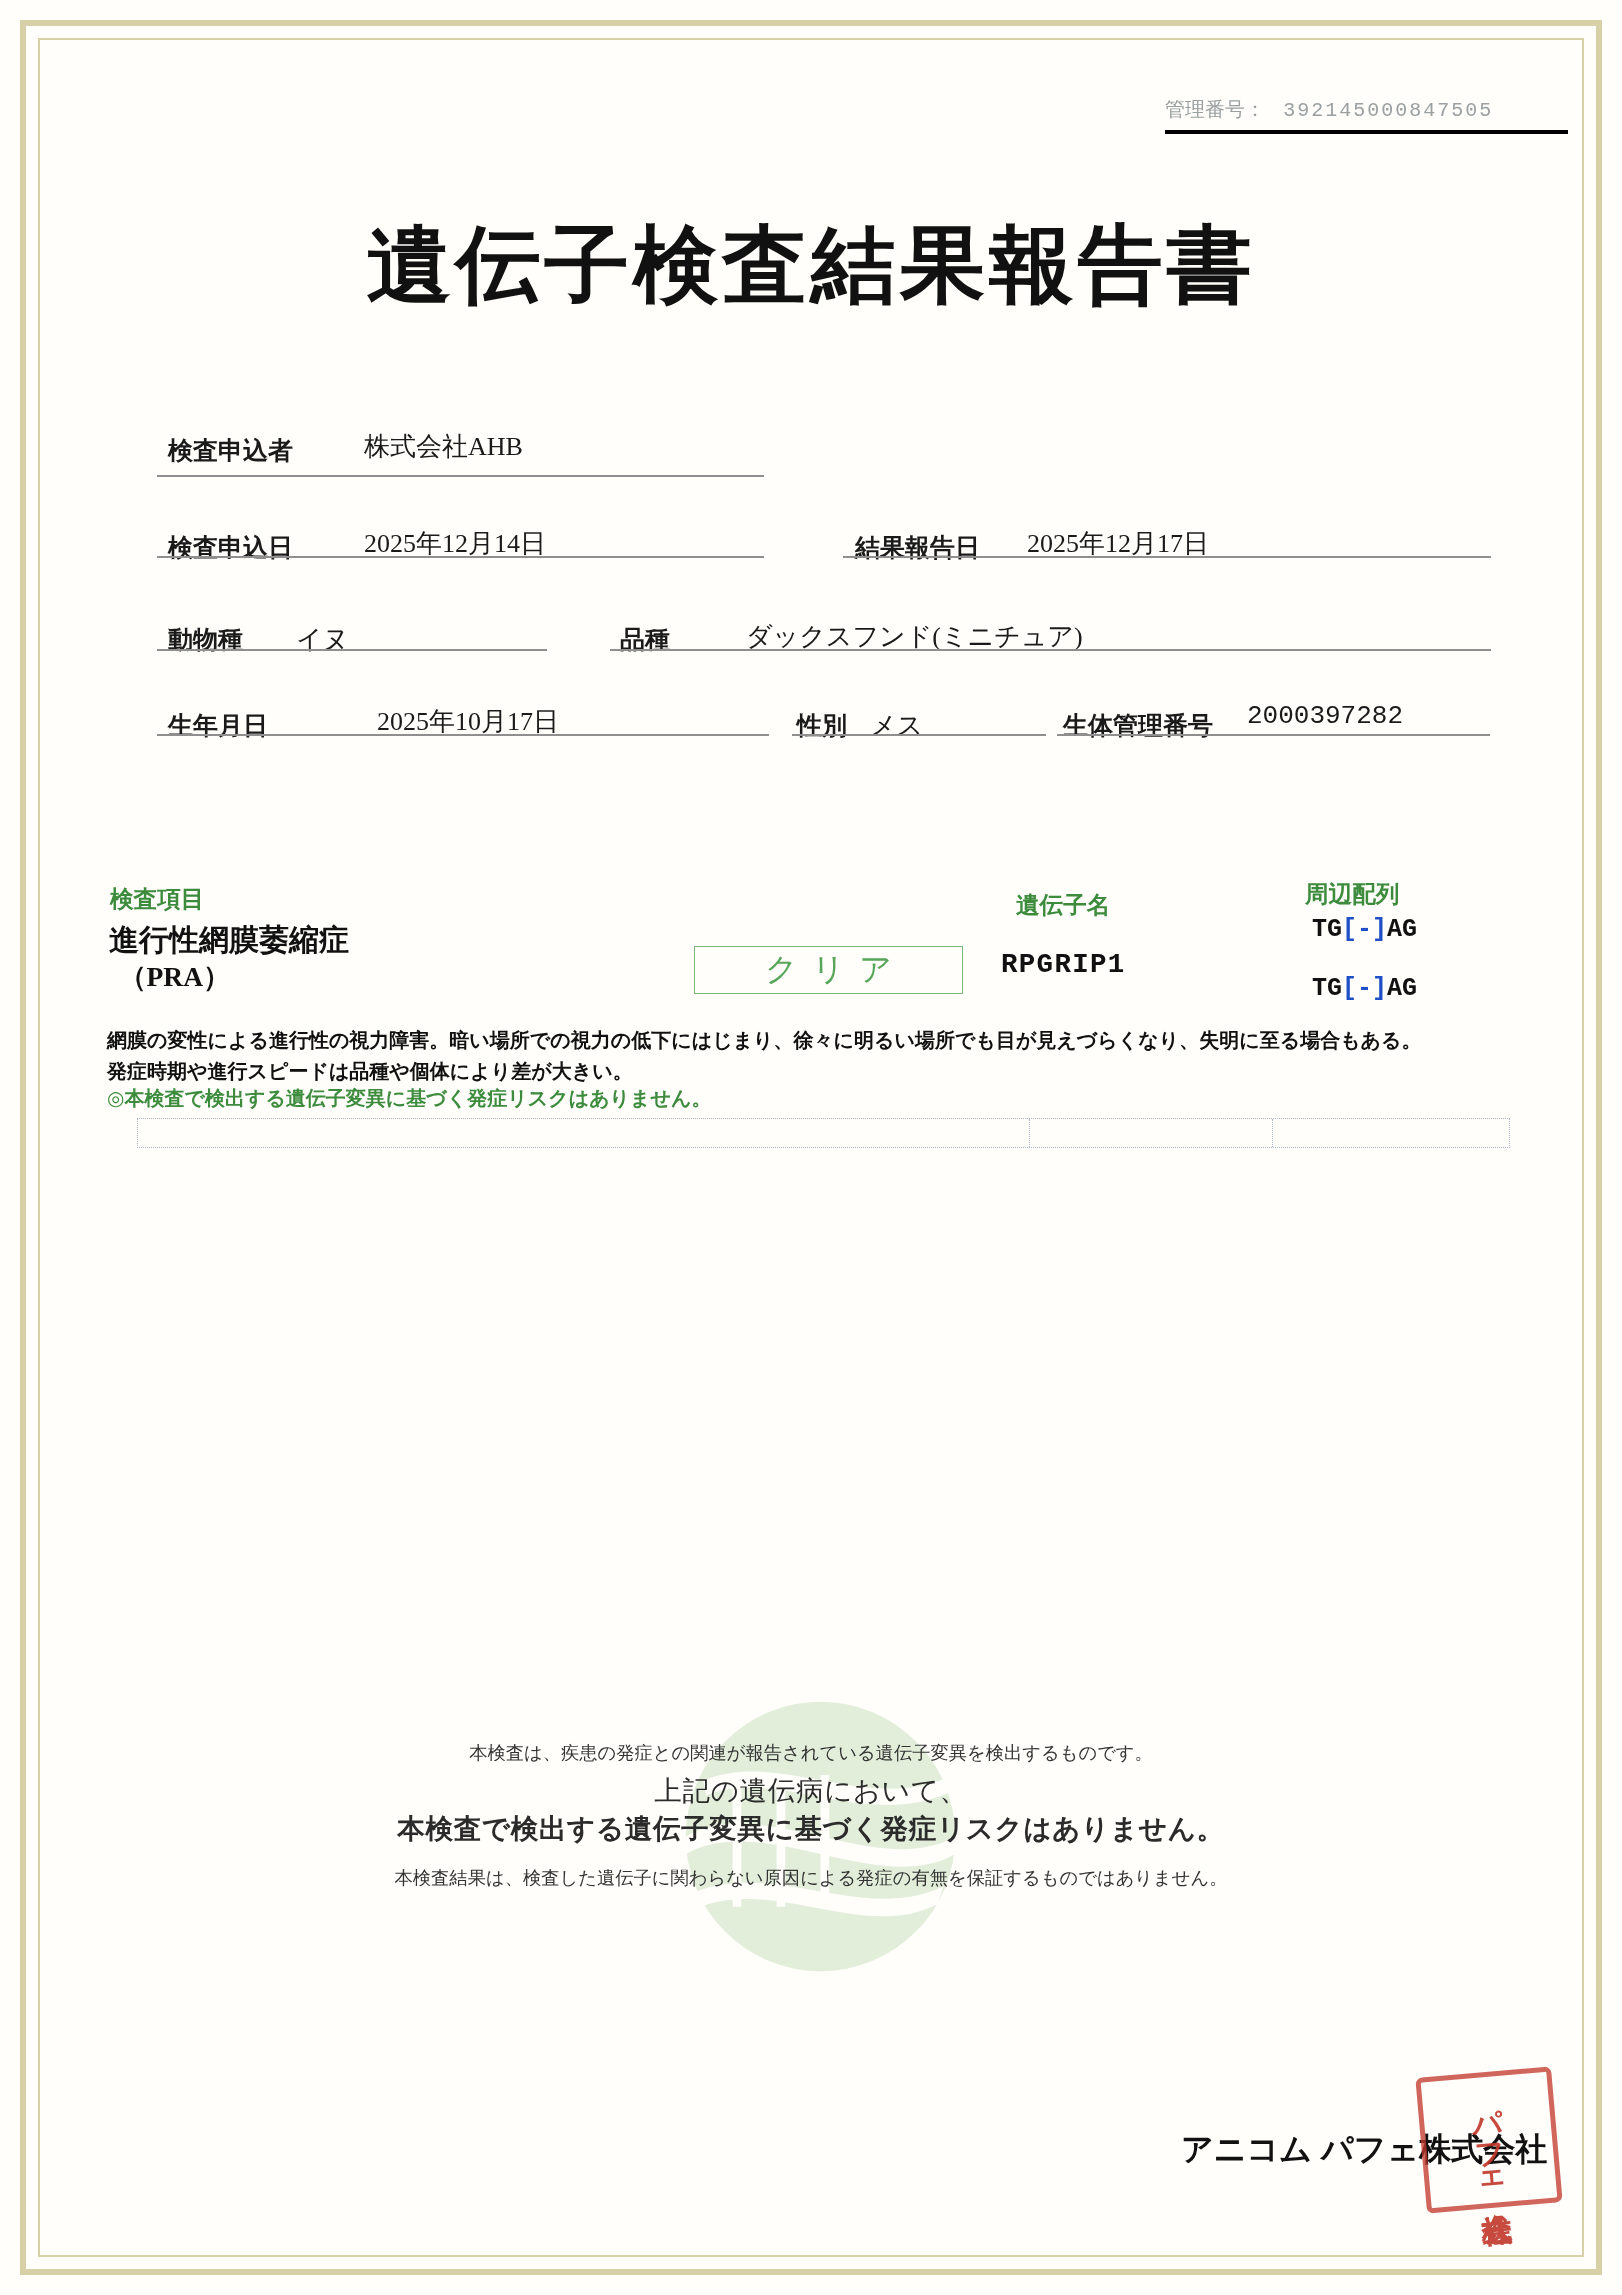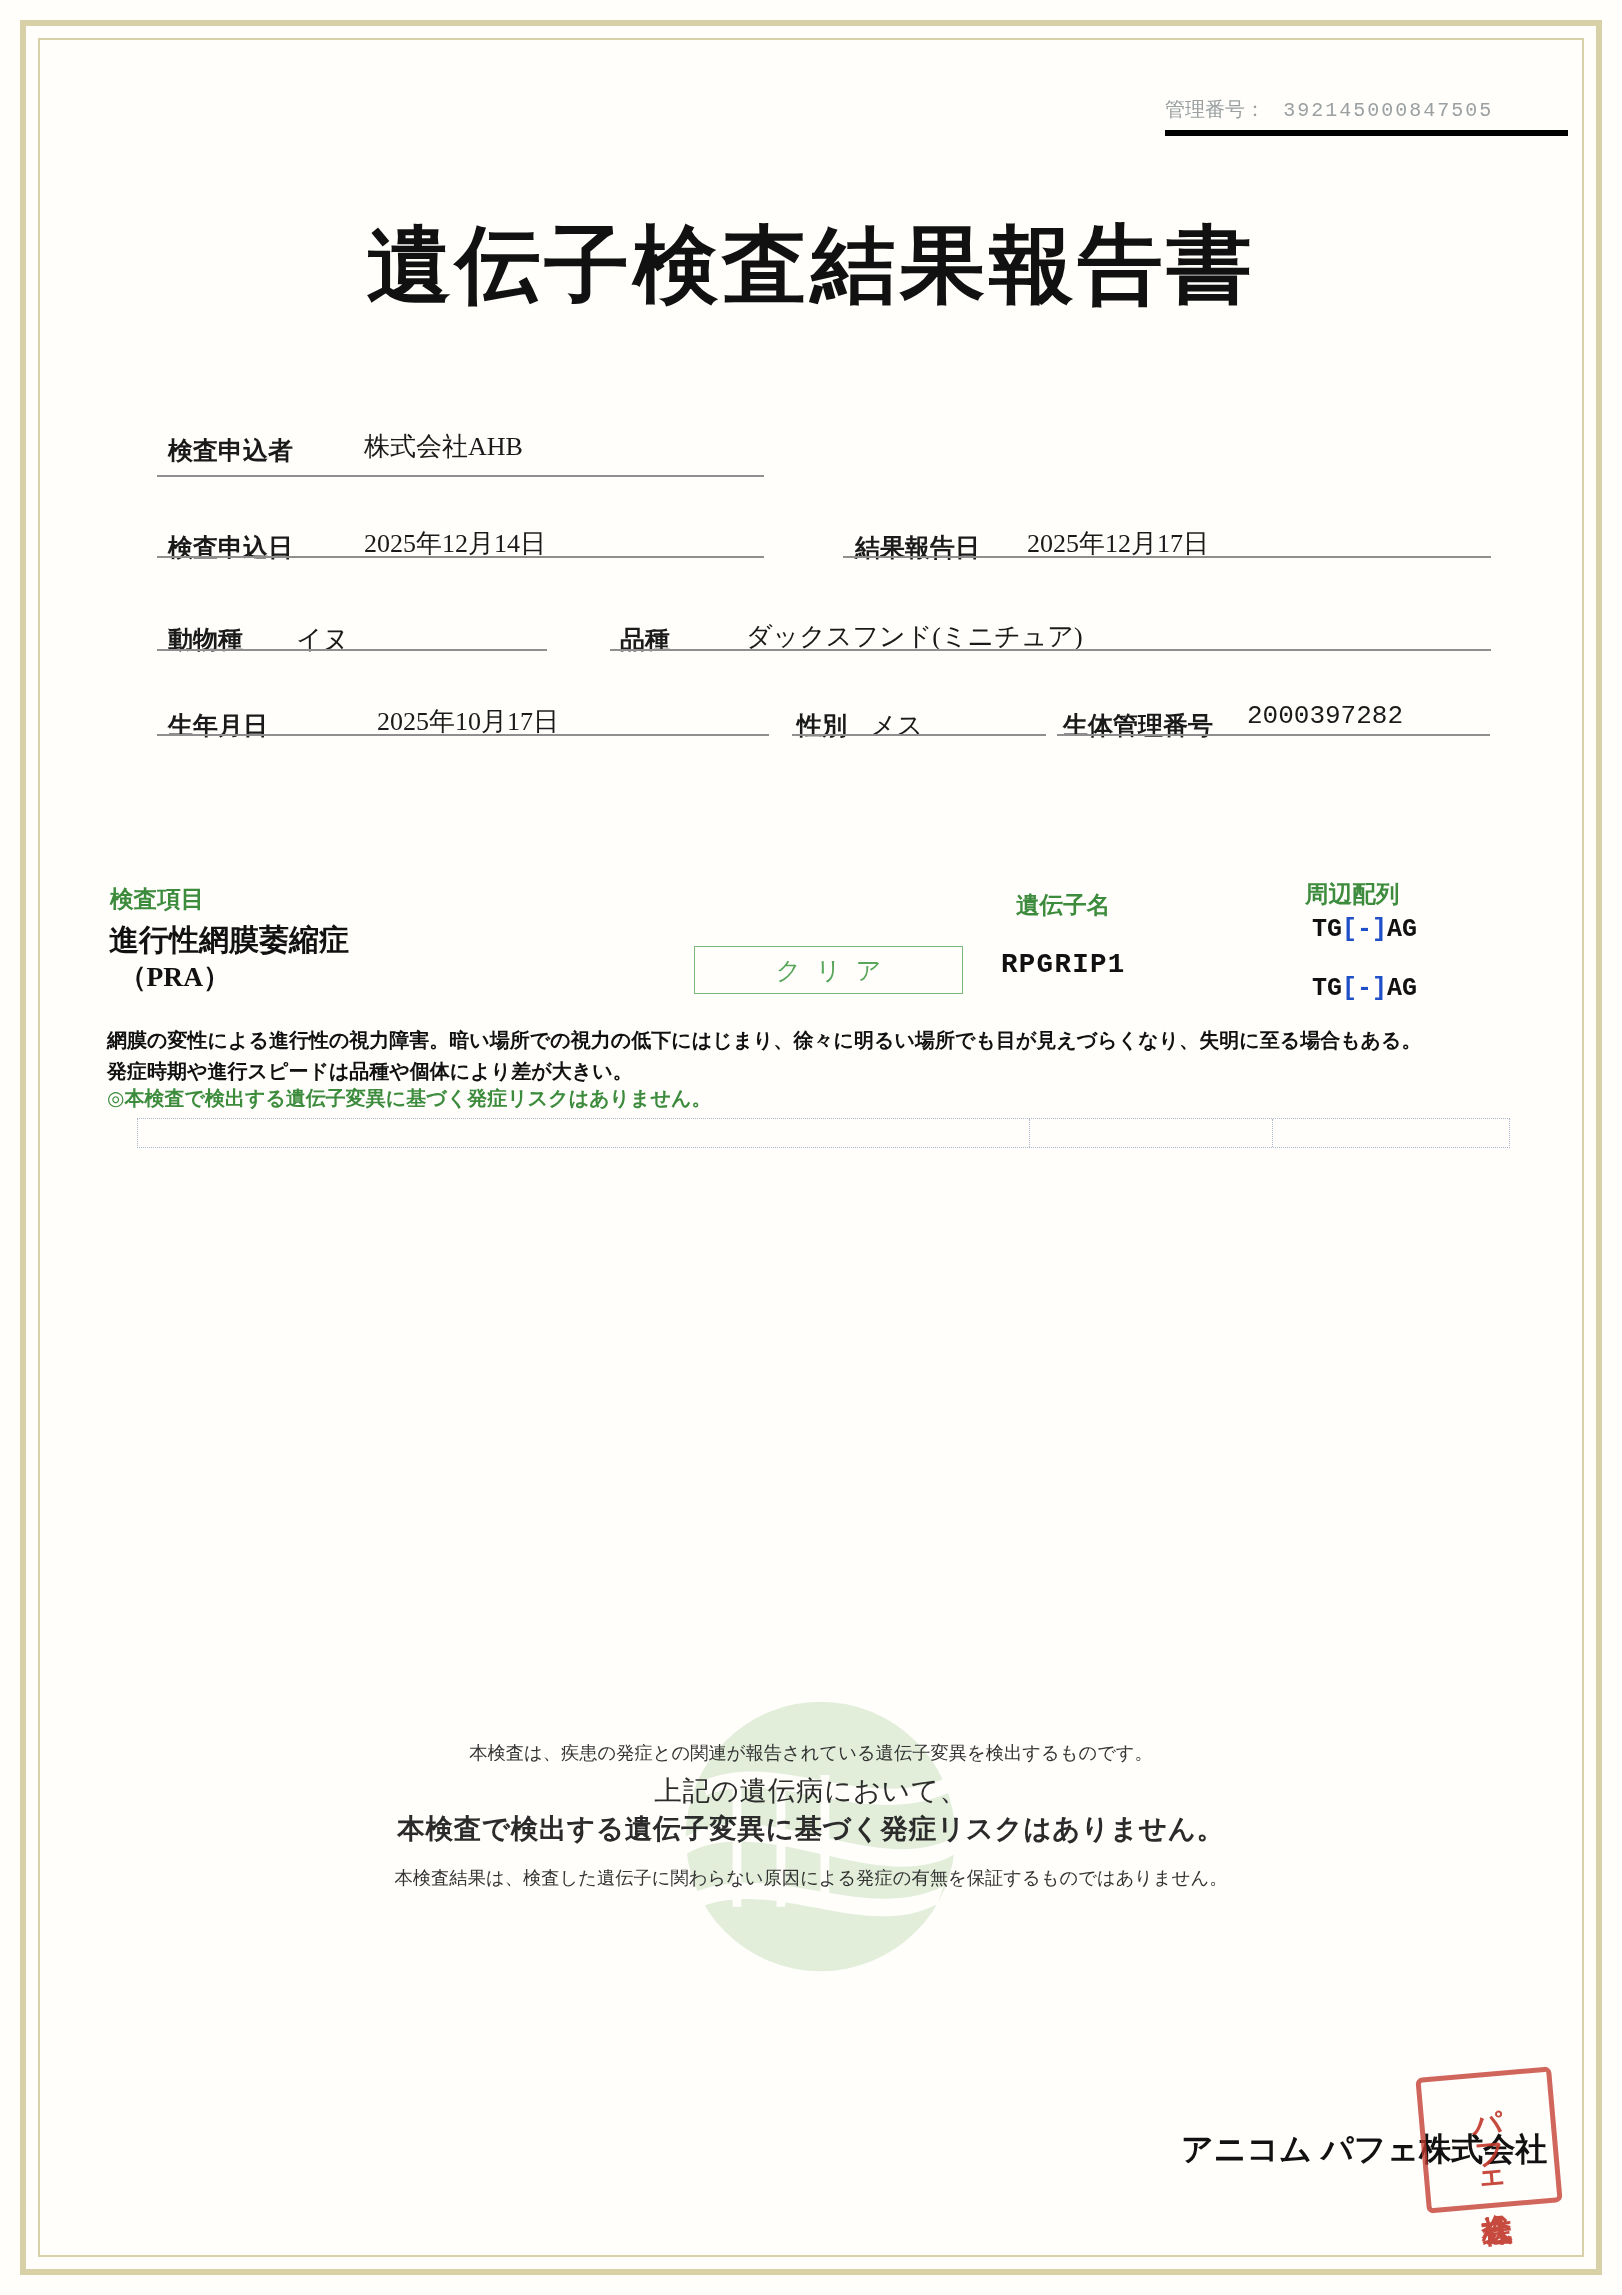--- a/index.html
+++ b/index.html
@@ -11,21 +11,21 @@
     color:#1a1a1a;
     overflow:hidden;
   }
   .frame-outer{position:absolute;inset:19.6px;border:6.5px solid #d8d1a7;}
   .frame-inner{position:absolute;inset:38px;border:2px solid #d8d1a7;}
 
   .abs{position:absolute;}
 
   .control-number{
     position:absolute;left:1165px;top:96px;width:403px;
-    border-bottom:6px solid #000000;padding-bottom:6.5px;
+    border-bottom:4px solid #000000;padding-bottom:6.5px;
     color:#9aa0a2;font-family:"Liberation Sans","DejaVu Sans",sans-serif;
     font-size:20px;text-align:left;white-space:nowrap;
   }
   .control-number .cn-value{
     font-family:"Liberation Mono","DejaVu Sans Mono",monospace;
     letter-spacing:2px;margin-left:18.3px;
   }
 
   .title{
     position:absolute;left:0;top:208px;width:100%;margin:0;
@@ -41,21 +41,21 @@
     color:#3d8c3d;font-weight:700;font-size:23.6px;
     font-family:"Liberation Sans","DejaVu Sans",sans-serif;white-space:nowrap;
   }
   .disease{font-size:30px;font-weight:700;color:#111;white-space:nowrap;}
   .disease-abbr{font-size:27.5px;font-weight:700;color:#111;white-space:nowrap;}
   .clear-box{
     position:absolute;left:694px;top:946px;width:267px;height:46px;
     border:1.3px solid #7cb87c;display:flex;align-items:center;justify-content:center;
   }
   .clear-text{
-    color:#57a65a;font-size:25px;letter-spacing:14.4px;text-indent:14.4px;
+    color:#57a65a;font-size:32px;letter-spacing:14.4px;text-indent:14.4px;
     font-family:"Liberation Sans","DejaVu Sans",sans-serif;
   }
   .gene-name{
     font-family:"Liberation Mono","DejaVu Sans Mono",monospace;
     font-size:27.5px;font-weight:700;color:#111;letter-spacing:1.3px;white-space:nowrap;
   }
   .seq{
     font-family:"Liberation Mono","DejaVu Sans Mono",monospace;
     font-size:25px;font-weight:700;color:#111;white-space:nowrap;
   }

